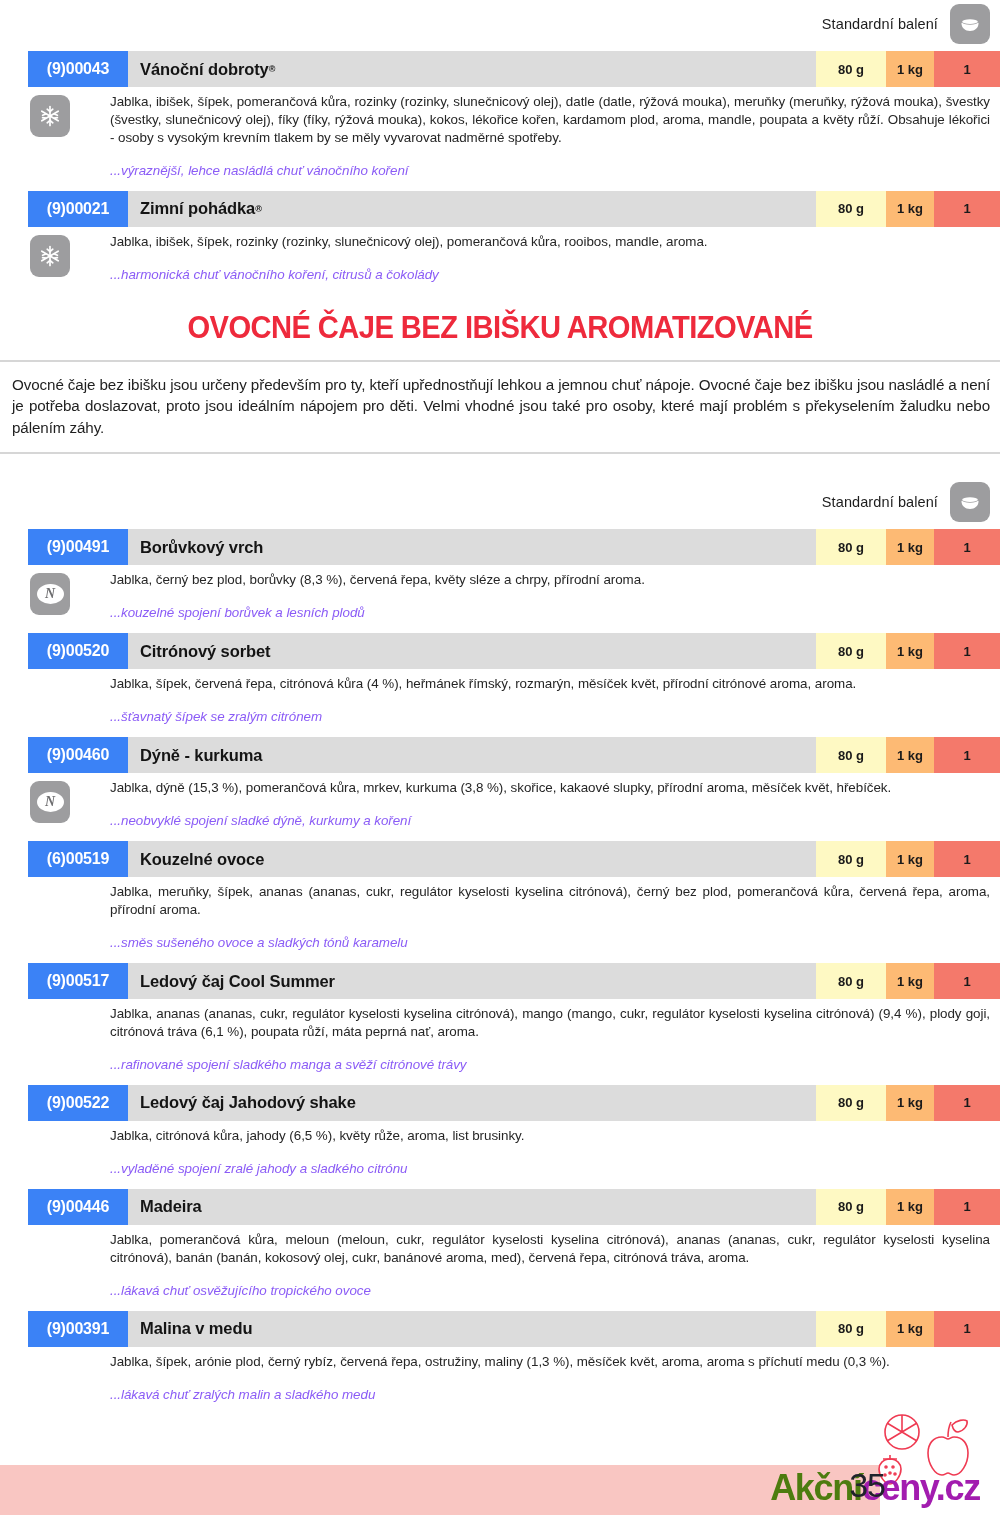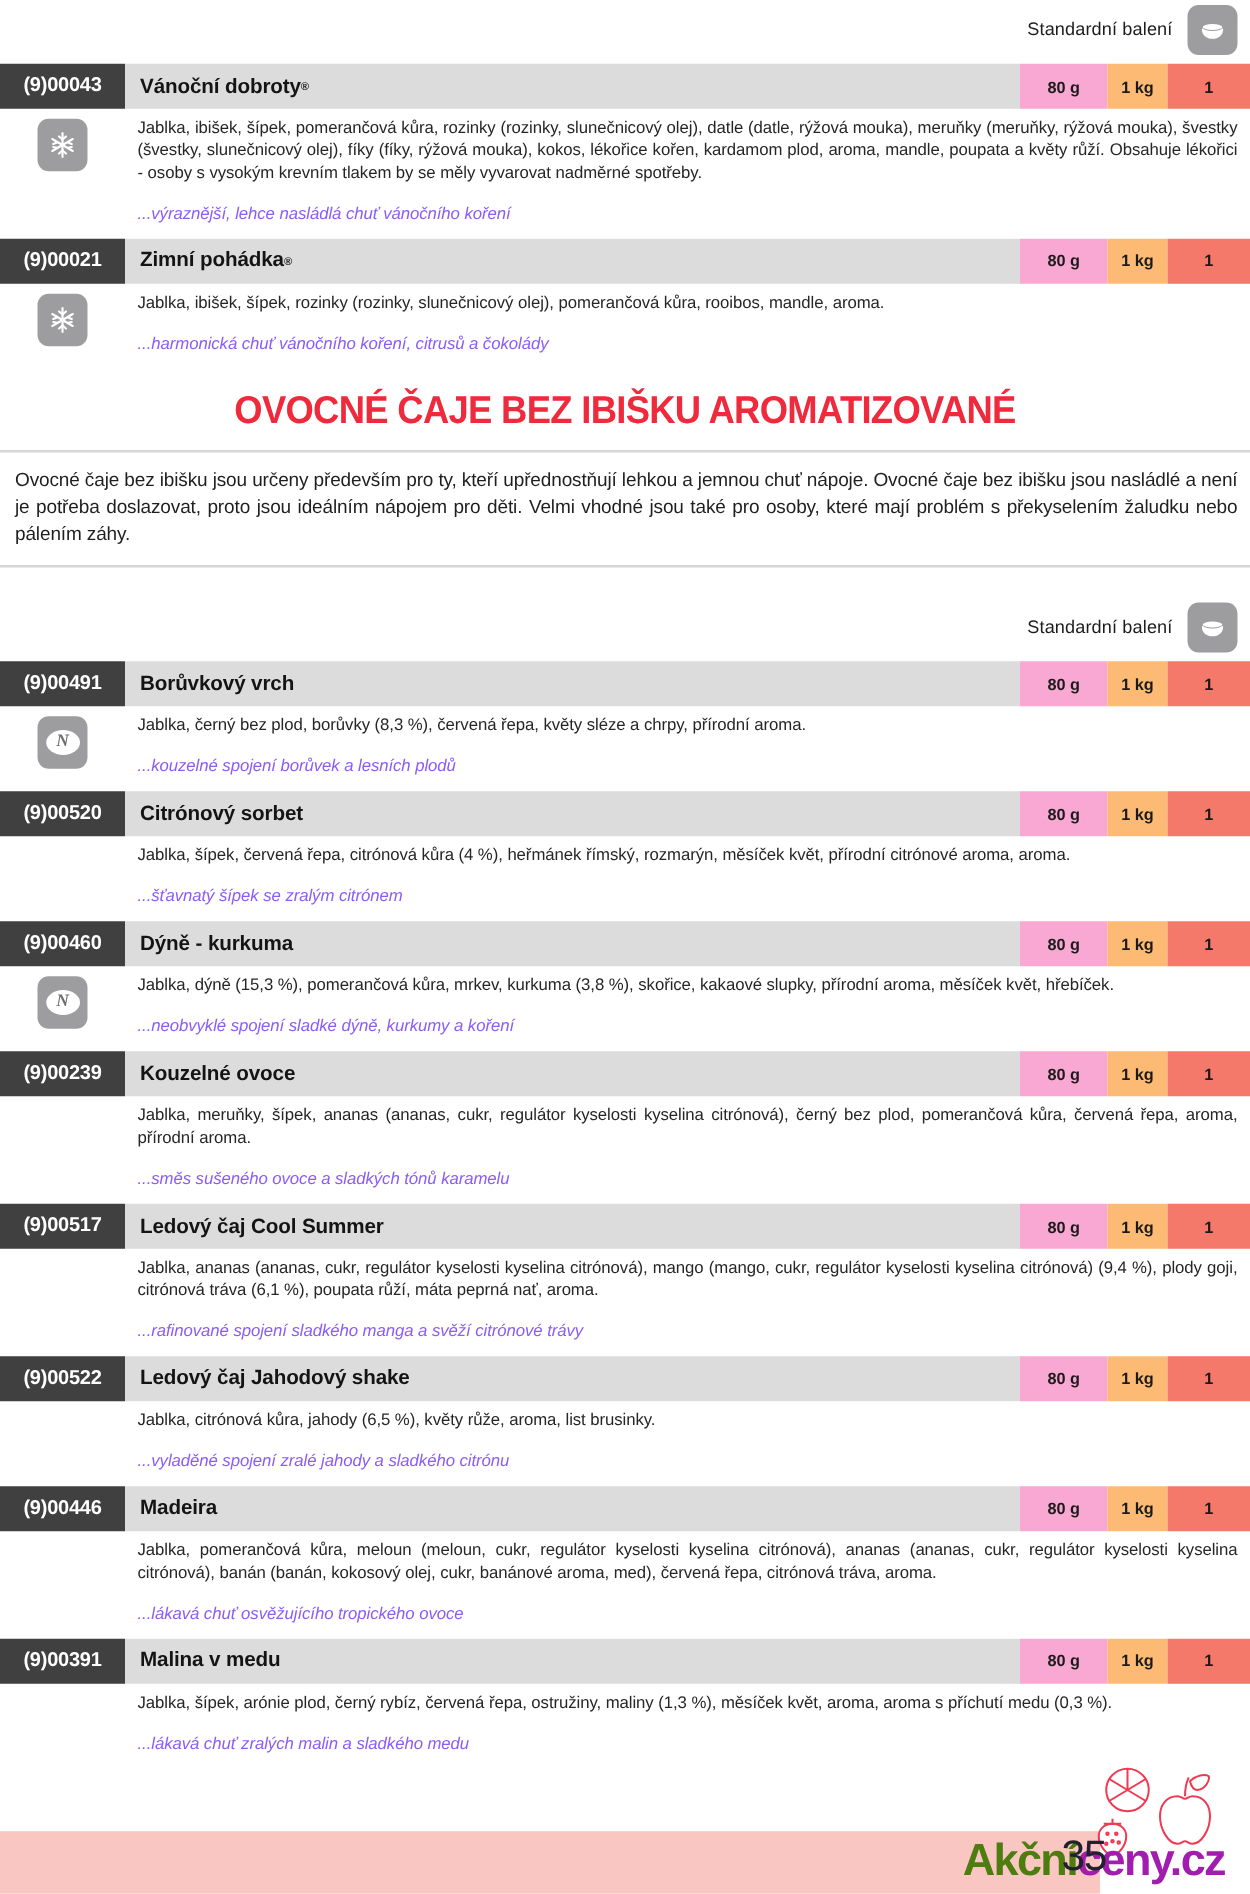--- a/index.html
+++ b/index.html
@@ -56,28 +56,29 @@
 
   .prow {
     display: flex;
     align-items: stretch;
     height: 36px;
     margin-top: 3px;
   }
   .prow .code {
     width: 100px;
     flex: none;
-    background: #404040;
+    background: #3b82f6;
     color: #ffffff;
     font-weight: 700;
     font-size: 16px;
     display: flex;
     align-items: center;
     justify-content: center;
     letter-spacing: -0.2px;
+    margin-left: 28px;
   }
   .prow .pname {
     flex: 1 1 auto;
     background: #dcdcdc;
     display: flex;
     align-items: center;
     padding-left: 12px;
     font-weight: 700;
     font-size: 16.5px;
     color: #141414;
@@ -91,21 +92,21 @@
   }
   .cell {
     flex: none;
     display: flex;
     align-items: center;
     justify-content: center;
     font-weight: 700;
     font-size: 13px;
     color: #1a1a1a;
   }
-  .cell-a { width: 70px; background: #f9a8d4; }
+  .cell-a { width: 70px; background: #fef9c3; }
   .cell-b { width: 48px; background: #fdba74; }
   .cell-c { width: 66px; background: #f4796b; }
 
   
   .pdesc {
     display: flex;
     align-items: flex-start;
     padding: 6px 10px 8px 0;
     min-height: 30px;
   }
@@ -400,21 +401,21 @@
           <span class="mini-icon">
             <span class="n-oval">N</span>
           </span>
         </div>
         <div class="desc-col">
           <div class="ingredients">Jablka, dýně (15,3 %), pomerančová kůra, mrkev, kurkuma (3,8 %), skořice, kakaové slupky, přírodní aroma, měsíček květ, hřebíček.</div>
           <div class="tagline">...neobvyklé spojení sladké dýně, kurkumy a koření</div>
         </div>
       </div>
       <div class="prow">
-        <div class="code">(9)00239</div>
+        <div class="code">(6)00519</div>
         <div class="pname">
           <span>Kouzelné ovoce</span>
           <sup></sup>
         </div>
         <div class="cell cell-a">80 g</div>
         <div class="cell cell-b">1 kg</div>
         <div class="cell cell-c">1</div>
       </div>
       <div class="pdesc">
         <div class="badge-col">

